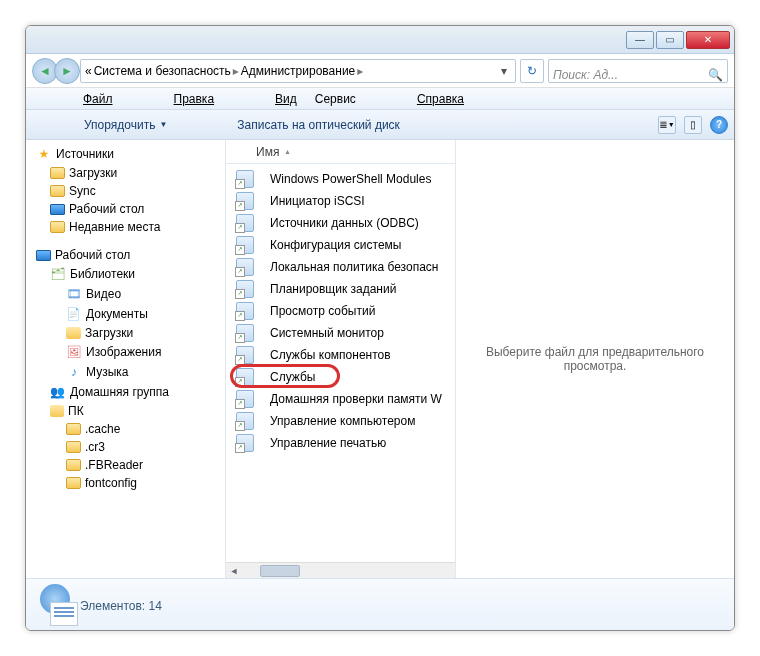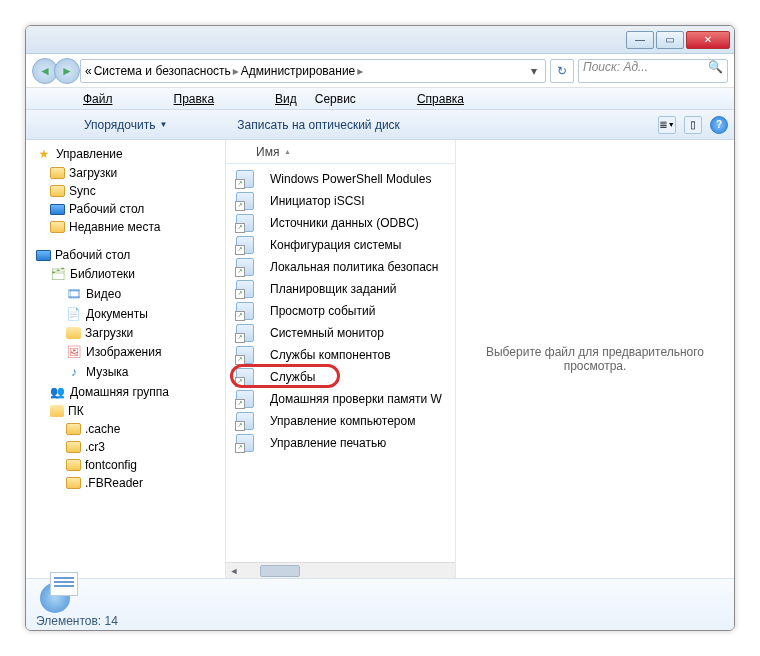--- a/index.html
+++ b/index.html
@@ -9,21 +9,21 @@
 .winbtn { width: 28px; height: 18px; border: 1px solid #7a9ab7; border-radius: 2px; background: linear-gradient(#eef5fb,#cde1f2); display: flex; align-items: center; justify-content: center; color: #2b4560; font-size: 10px; }
 .winbtn.close { background: linear-gradient(#e77,#c23); border-color: #a33; color: #fff; width: 44px; }
 .addressbar { height: 34px; display: flex; align-items: center; padding: 4px 6px; gap: 4px; border-bottom: 1px solid #e0e0e0; }
 .navbtns { display: flex; }
 .navcircle { width: 26px; height: 26px; border-radius: 50%; background: radial-gradient(#d6e7f7,#a9c7e4); border: 1px solid #8bb0d2; display: flex; align-items: center; justify-content: center; color: #4a6; margin-right: -4px; }
 .navcircle.fwd { z-index: 0; }
 .brdcrumb { flex: 1; height: 24px; border: 1px solid #b6c8da; background: #fff; display: flex; align-items: center; padding: 0 4px; gap: 2px; border-radius: 2px; }
 .brdcrumb .sep { color: #777; }
 .brdcrumb .drop { margin-left: auto; color: #555; padding: 0 4px; }
 .refresh { width: 24px; height: 24px; border: 1px solid #b6c8da; display: flex; align-items: center; justify-content: center; color: #2a6fb5; border-radius: 2px; }
-.searchbox { width: 150px; height: 24px; border: 1px solid #b6c8da; display: flex; align-items: flex-start; padding: 0 4px; color: #888; font-style: italic; border-radius: 2px; }
+.searchbox { width: 180px; height: 24px; border: 1px solid #b6c8da; display: flex; align-items: flex-end; padding: 0 4px; color: #888; font-style: italic; border-radius: 2px; }
 .searchbox .mag { margin-left: auto; color: #5a85b5; font-style: normal; }
 .menubar { height: 22px; background: linear-gradient(#f7fbff,#e7f0f9); border-bottom: 1px solid #d0dceb; display: flex; align-items: center; padding: 0 6px; gap: 2px; }
 .menuitem { padding: 2px 8px; }
 .menuitem u { text-decoration: underline; margin-left: 43px; }
 .toolbar { height: 30px; background: linear-gradient(#f2f7fd,#dde9f6); border-bottom: 1px solid #cad8e8; display: flex; align-items: center; padding: 0 6px; gap: 12px; }
 .toolbtn { color: #1a3e6e; padding: 3px 6px; display: flex; align-items: center; gap: 4px; margin-left: 46px; }
 .toolbtn .dd { font-size: 8px; }
 .toolright { margin-left: auto; display: flex; gap: 8px; align-items: center; }
 .viewicon, .paneicon, .helpicon { width: 18px; height: 18px; border: 1px solid #a9c4df; background: #eaf3fc; border-radius: 2px; display: flex; align-items: center; justify-content: center; font-size: 10px; }
 .helpicon { border-radius: 50%; background: radial-gradient(#7ec0ff,#2a7fd4); color: #fff; border-color: #2a7fd4; font-weight: bold; }
@@ -53,21 +53,21 @@
 .colheader .sort { margin-left: 6px; font-size: 8px; color: #888; }
 .filelist { flex: 1; overflow-y: auto; padding: 4px 0; }
 .file-item { display: flex; align-items: center; gap: 16px; padding: 2px 4px 2px 10px; white-space: nowrap; position: relative; }
 .file-item .fico { width: 18px; height: 18px; background: linear-gradient(#e8f2fc,#c3dbf3); border: 1px solid #8cb4d9; border-radius: 2px; display: flex; align-items: center; justify-content: center; font-size: 9px; color: #2a5a9a; flex-shrink: 0; position: relative; }
 .file-item .fico::after { content: "↗"; position: absolute; bottom: -2px; left: -2px; width: 8px; height: 8px; background: #fff; border: 1px solid #999; font-size: 6px; line-height: 7px; text-align: center; color: #2a7a2a; }
 .highlight { position: absolute; border: 3px solid #d83030; border-radius: 14px; left: 4px; width: 110px; height: 24px; top: -2px; pointer-events: none; }
 .hscroll { height: 16px; background: #f0f0f0; border-top: 1px solid #ddd; display: flex; align-items: center; }
 .hscroll .thumb { width: 40px; height: 12px; background: #c8d4e2; border: 1px solid #a9b9cb; margin-left: 18px; border-radius: 2px; }
 .hscroll .arr { width: 16px; text-align: center; color: #667; font-size: 9px; }
 .preview { flex: 1; display: flex; align-items: center; justify-content: center; color: #666; padding: 10px; text-align: center; }
-.statusbar { height: 54px; border-top: 1px solid #d8e2ee; background: linear-gradient(#f7fbff,#eaf2fb); display: flex; padding: 4px 10px; gap: 16px; flex-direction: column; }
+.statusbar { height: 54px; border-top: 1px solid #d8e2ee; background: linear-gradient(#f7fbff,#eaf2fb); display: flex; align-items: center; padding: 4px 10px; gap: 0; }
 .bigicon { width: 44px; height: 44px; position: relative; }
 .bigicon .gear { width: 30px; height: 30px; border-radius: 50%; background: radial-gradient(#aad4f7,#4a8fd6); position: absolute; top: 0; left: 4px; }
 .bigicon .sheet { width: 28px; height: 24px; background: #fff; border: 1px solid #bcd; position: absolute; bottom: 2px; right: 2px; }
 .bigicon .sheet::before { content: ""; display: block; border-top: 2px solid #6b9bd0; margin: 4px 3px 2px; }
 .bigicon .sheet::after { content: ""; display: block; border-top: 2px solid #6b9bd0; margin: 2px 3px; box-shadow: 0 4px 0 #6b9bd0; }
 .statustext { color: #3a5a7a; }
 </style>
 </head>
 <body>
 
@@ -117,21 +117,21 @@
       <div class="viewicon">≣ <span style="font-size:7px">▼</span></div>
       <div class="paneicon">▯</div>
       <div class="helpicon">?</div>
     </div>
   </div>
 
   <div class="body">
     <div class="navpane">
       <div class="tree-item">
           <span class="ico star">★</span>
-          <span>Управление</span>
+          <span>Источники</span>
         </div>
       <div class="tree-item l1">
           <span class="ico folder"></span>
           <span>Загрузки</span>
         </div>
       <div class="tree-item l1">
           <span class="ico folder"></span>
           <span>Sync</span>
         </div>
       <div class="tree-item l1">
@@ -182,25 +182,25 @@
       <div class="tree-item l2">
           <span class="ico folder"></span>
           <span>.cache</span>
         </div>
       <div class="tree-item l2">
           <span class="ico folder"></span>
           <span>.cr3</span>
         </div>
       <div class="tree-item l2">
           <span class="ico folder"></span>
+          <span>.FBReader</span>
+        </div>
+      <div class="tree-item l2">
+          <span class="ico folder"></span>
           <span>fontconfig</span>
-        </div>
-      <div class="tree-item l2">
-          <span class="ico folder"></span>
-          <span>.FBReader</span>
         </div>
     </div>
 
     <div class="listpane">
       <div class="colheader">
         <span>Имя</span>
           <span class="sort">▴</span>
       </div>
       <div class="filelist" id="filelist">
           <div class="file-item">

